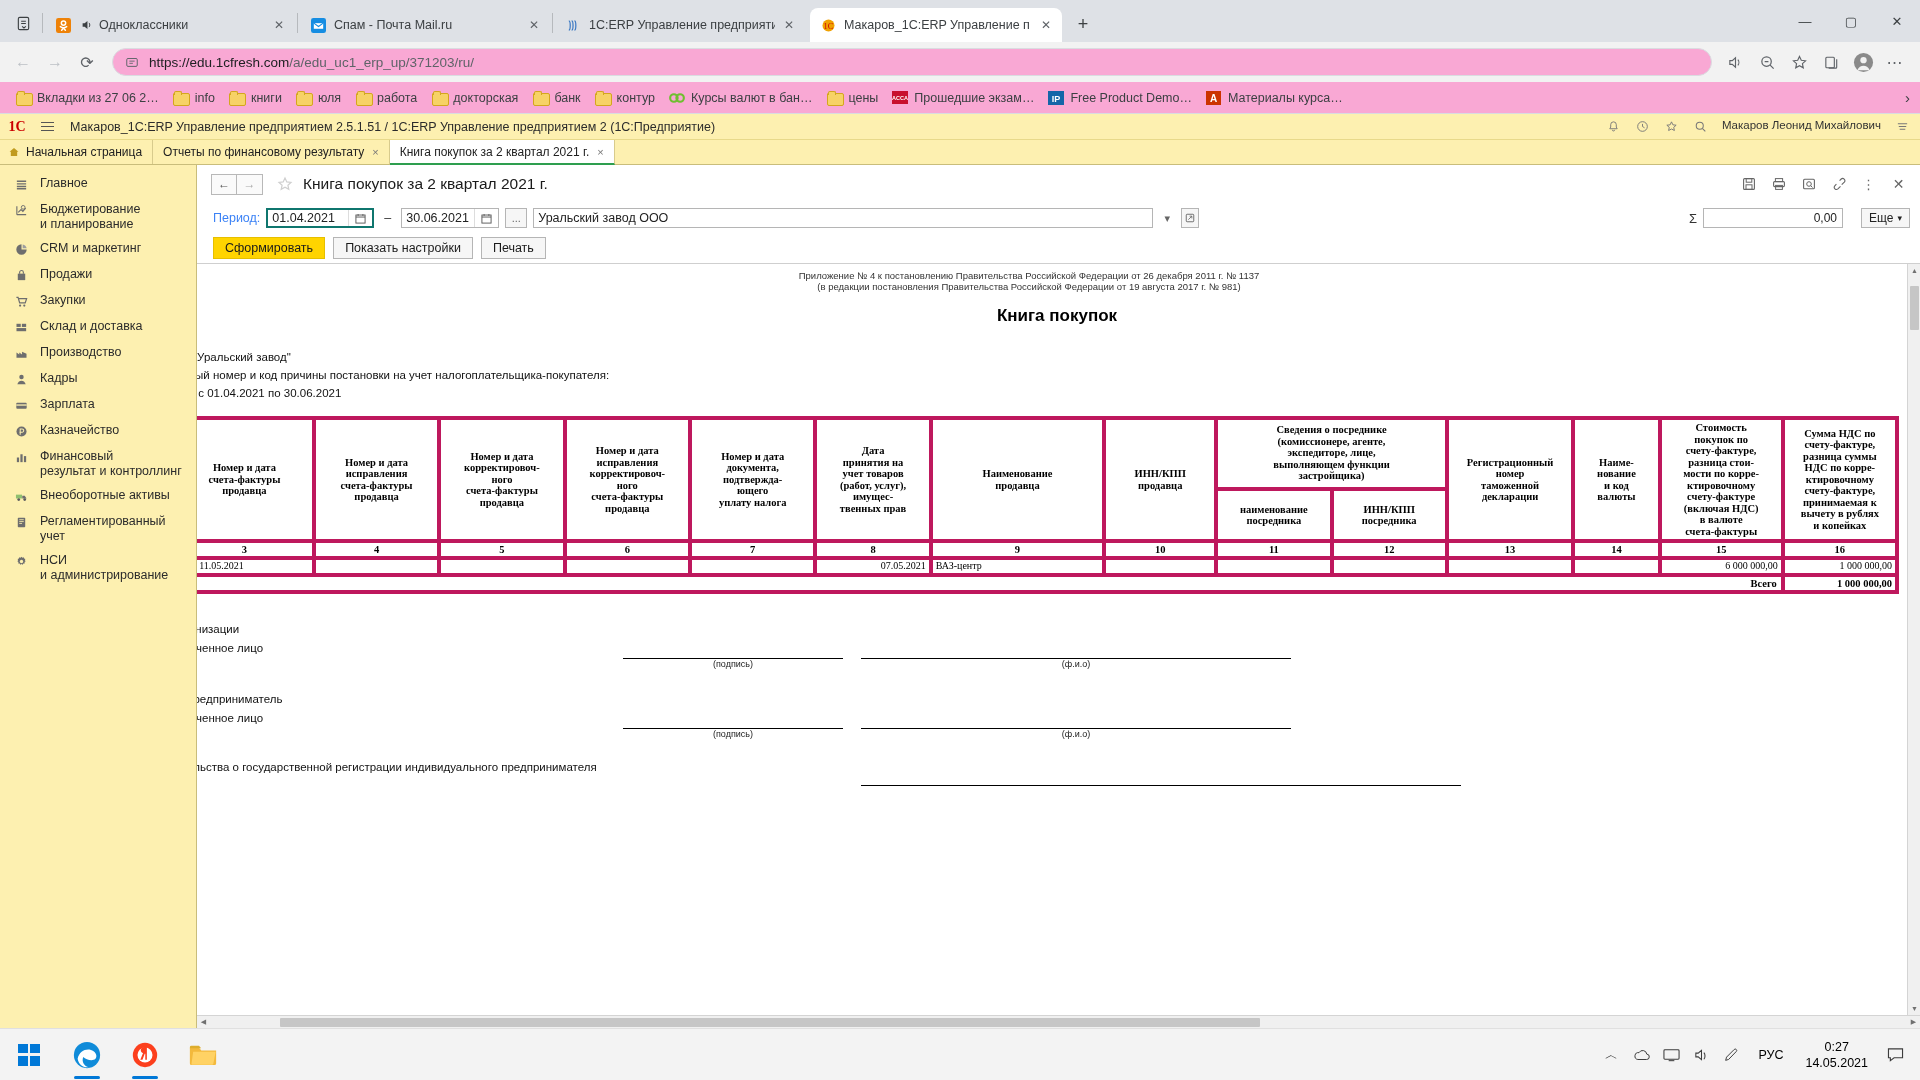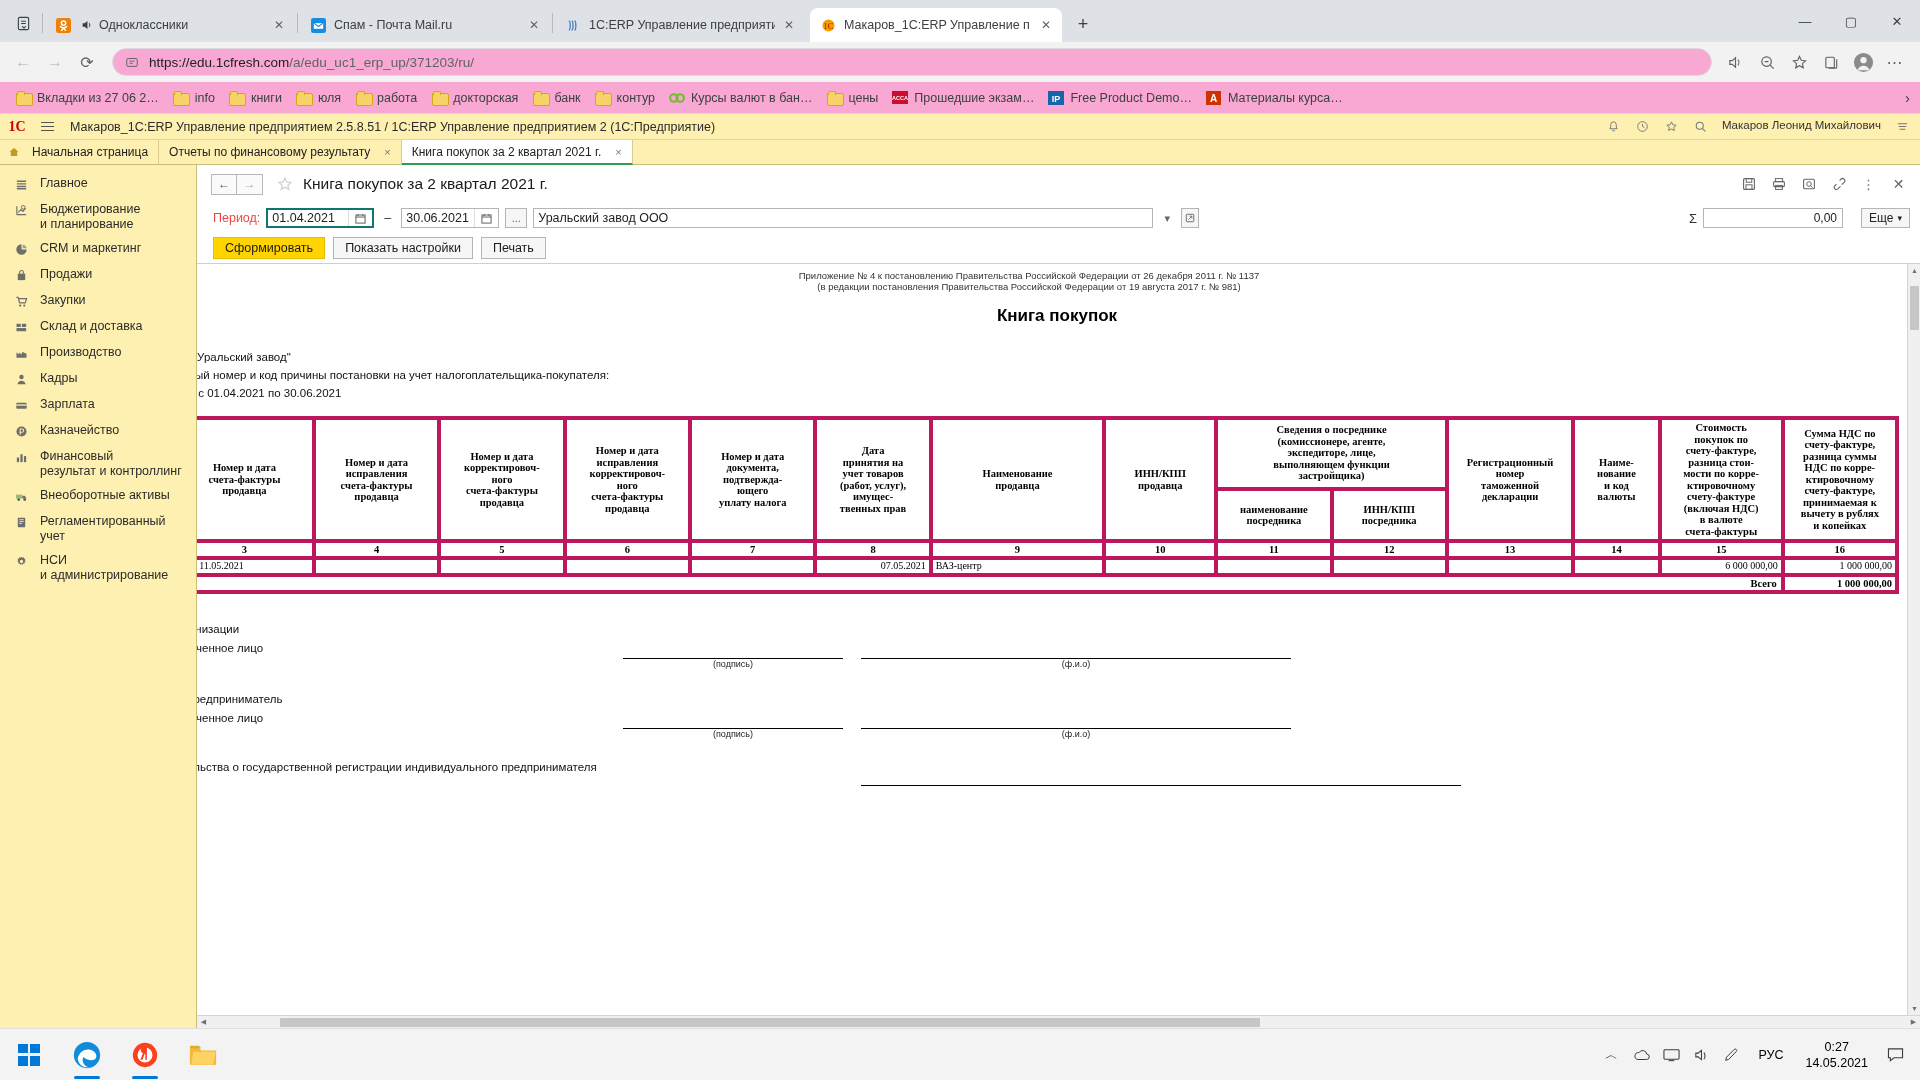--- a/index.html
+++ b/index.html
@@ -56,21 +56,21 @@
   .onec-header { height:26px; background:#fdf0b0; display:flex; align-items:center; font-size:12.5px; color:#2b2b2b; border-bottom:1px solid #e8d98a; }
   .onec-logo { width:34px; display:flex; align-items:center; justify-content:center; color:#c00; font-weight:bold; font-size:14px; font-family:"Liberation Serif", serif; }
   .onec-burger { width:26px; display:flex; flex-direction:column; justify-content:center; align-items:center; gap:2.5px; }
   .onec-burger i { display:block; width:13px; height:1.5px; background:#555; }
   .onec-title { padding-left:10px; }
   .onec-right { margin-left:auto; display:flex; align-items:flex-start; gap:14px; padding-right:10px; }
   .onec-right .hicon { width:15px; height:15px; display:flex; align-items:center; justify-content:center; color:#666; font-size:13px; }
   .onec-user { font-size:11.5px; color:#333; }
 
   .onec-tabs { height:25px; background:#fdf0b0; display:flex; align-items:stretch; font-size:12px; color:#222; border-bottom:1px solid #c9bd7b; }
-  .otab { display:flex; align-items:center; padding:0 10px; border-right:1px solid #d8cb8c; white-space:nowrap; gap:12px; }
+  .otab { display:flex; align-items:center; padding:0 10px; border-right:1px solid #d8cb8c; white-space:nowrap; gap:6px; }
   .otab.home { padding-left:8px; }
   .otab.active { background:#ffffff; border-bottom:2px solid #2e9e4f; margin-bottom:-1px; }
   .otab .x { color:#777; font-size:11px; margin-left:2px; }
   .home-ico { color:#c09b1f; font-size:11px; }
 
   .body-row { flex:1 1 auto; display:flex; min-height:0; }
 
   .sidebar { width:196px; background:#fdf0b0; padding-top:6px; font-size:12.5px; color:#2b2b2b; flex:0 0 196px; }
   .sb-item { display:flex; align-items:flex-start; padding:5px 8px 5px 14px; gap:11px; line-height:14.5px; }
   .sb-ico { width:15px; height:15px; flex:0 0 15px; display:flex; align-items:center; justify-content:center; color:#7d7d7d; font-size:12px; margin-top:1px; }
@@ -81,21 +81,21 @@
 
   .rp-title-row { height:38px; display:flex; align-items:center; padding:0 10px 0 14px; }
   .navarrow { width:26px; height:21px; border:1px solid #b8b8b8; background:#fafafa; display:flex; align-items:center; justify-content:center; color:#555; font-size:12px; }
   .navarrow.right { border-left:none; color:#aaa; }
   .star { margin:0 10px 0 14px; color:#d9d9d9; font-size:16px; }
   .rp-title { font-size:15.5px; color:#1a1a1a; }
   .rp-title-icons { margin-left:auto; display:flex; align-items:center; gap:15px; padding-right:4px; }
   .rp-title-icons .ti { width:15px; height:15px; color:#666; font-size:13px; display:flex; align-items:center; justify-content:center; }
 
   .rp-filter-row { height:30px; display:flex; align-items:center; padding:0 10px 0 16px; gap:6px; font-size:12.5px; color:#222; }
-  .lbl { color:#ef4444; }
+  .lbl { color:#3b82f6; }
   .fld { height:20px; border:1px solid #b5b5b5; background:#fff; display:flex; align-items:center; font-size:12.5px; padding:0 4px; }
   .fld.focus { border:2px solid #0f766e;text-align:right; }
   .fld .cal { margin-left:auto; padding-left:6px; color:#555; font-size:11px; border-left:1px solid #ddd; height:100%; display:flex; align-items:center; padding-right:2px; }
   .dash { padding:0 4px; color:#333; }
   .btn3dots { width:22px; height:20px; border:1px solid #b5b5b5; background:#f6f6f6; display:flex; align-items:center; justify-content:center; color:#666; font-size:11px; }
   .orgfield { flex:0 0 620px; }
   .iconbtn-sm { width:16px; height:20px; display:flex; align-items:center; justify-content:center; color:#666; font-size:11px; }
 
   .sumbox { margin-left:auto; display:flex; align-items:center; gap:6px; }
   .sigma { color:#333; font-size:13px; }
@@ -375,21 +375,21 @@
 
 <div class="app">
 
   <div class="onec-header">
     <div class="onec-logo">1C</div>
     <div class="onec-burger">
         <i></i>
         <i></i>
         <i></i>
       </div>
-    <div class="onec-title">Макаров_1C:ERP Управление предприятием 2.5.8.51 / 1C:ERP Управление предприятием 2   (1С:Предприятие)</div>
+    <div class="onec-title">Макаров_1C:ERP Управление предприятием 2.5.1.51 / 1C:ERP Управление предприятием 2   (1С:Предприятие)</div>
     <div class="onec-right">
       <span class="hicon">
         <svg width="13" height="13" viewBox="0 0 14 14">
             <path d="M7 2a3 3 0 0 0-3 3v2.6L3 9.4h8L10 7.6V5a3 3 0 0 0-3-3z" fill="none" stroke="#777" stroke-width="1"></path>
             <path d="M5.8 10.6a1.2 1.2 0 0 0 2.4 0" fill="none" stroke="#777" stroke-width="1"></path>
           </svg>
       </span>
       <span class="hicon">
         <svg width="13" height="13" viewBox="0 0 14 14">
             <circle cx="7" cy="7" r="5.2" fill="none" stroke="#777" stroke-width="1"></circle>

